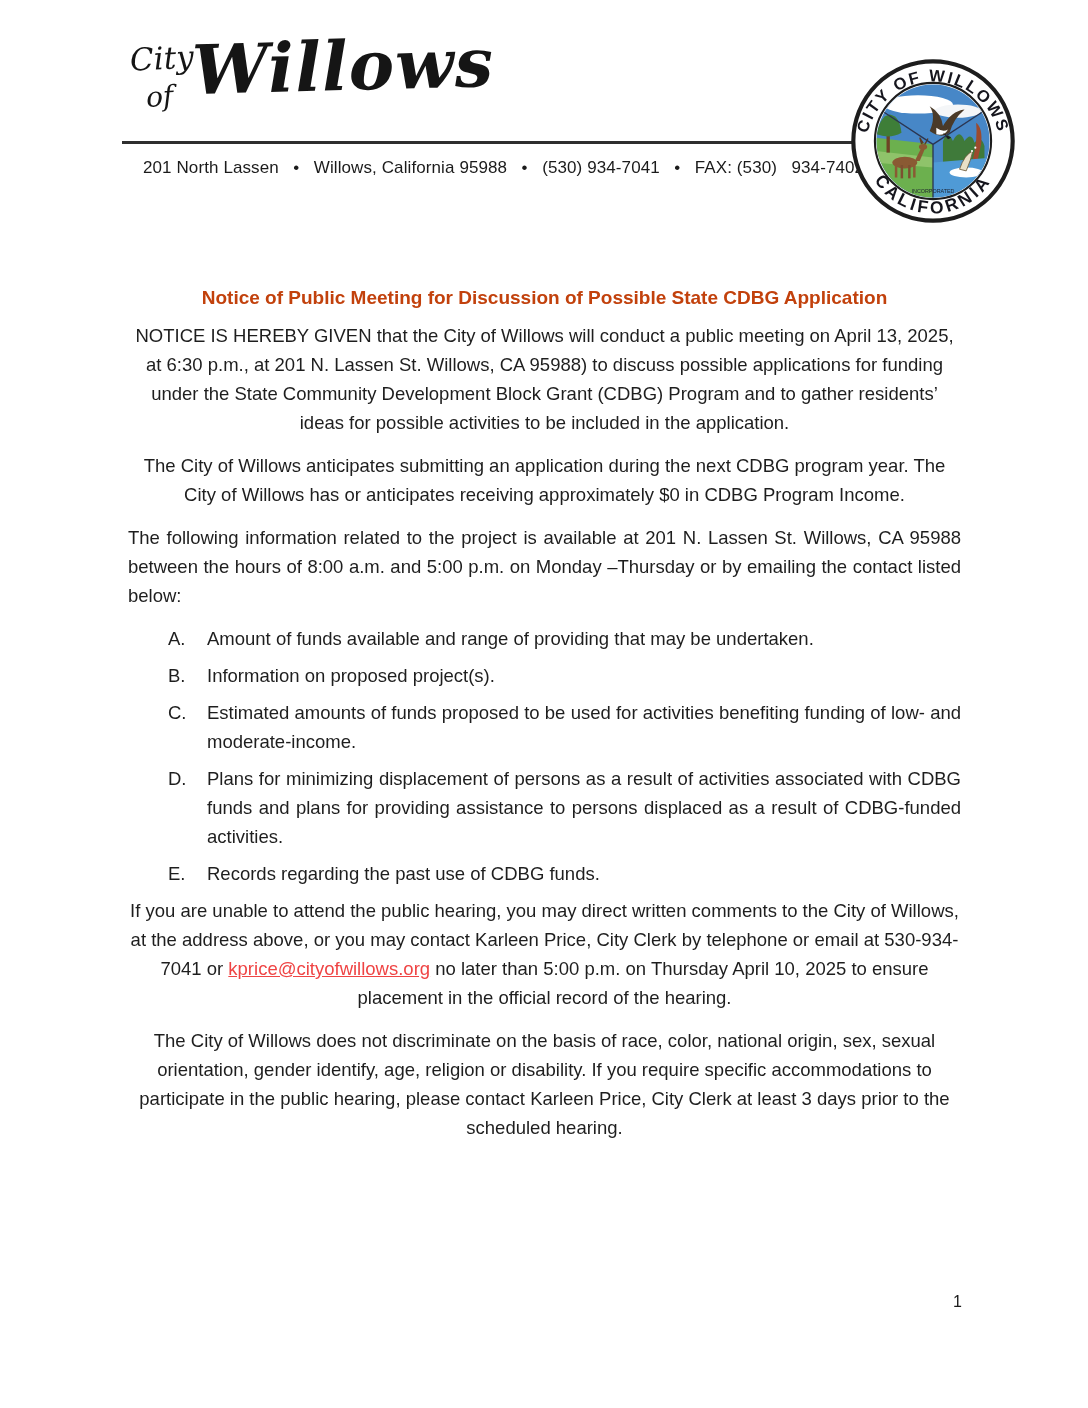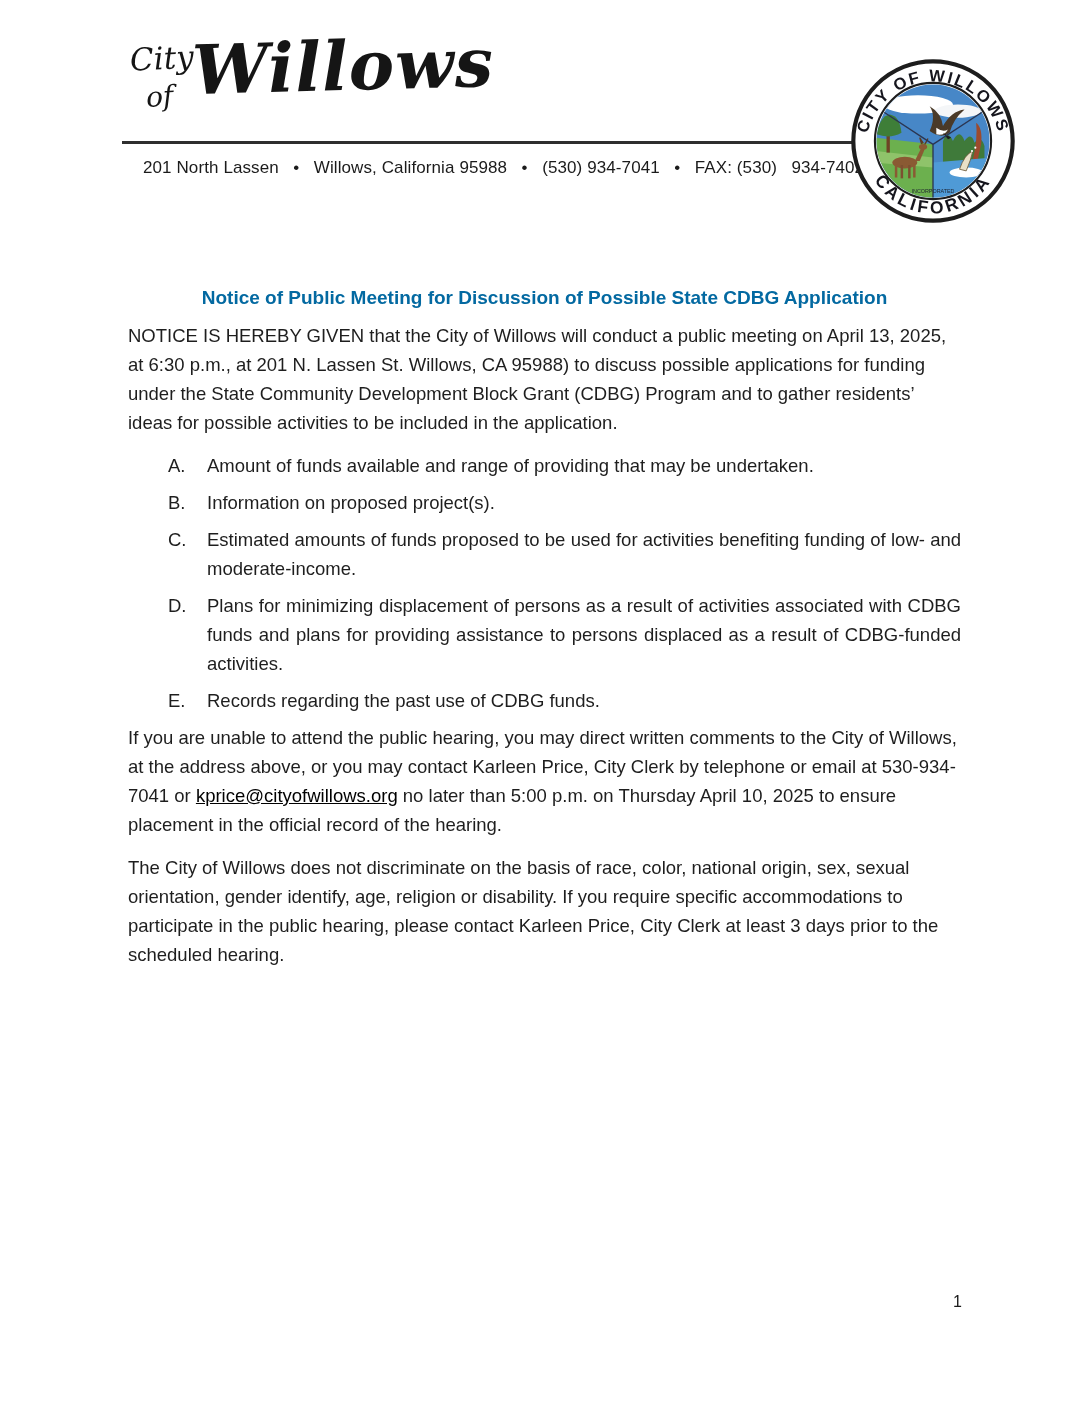--- a/index.html
+++ b/index.html
@@ -60,30 +60,30 @@
     width: 833px;
     font-size: 18.5px;
     line-height: 29px;
     color: #1e1e1e;
   }
   .doc-title {
     text-align: center;
     font-weight: bold;
     font-size: 19px;
     margin-bottom: 9px;
-    color: #0369a1;
-  }
-  .para { margin-bottom: 14px; text-align: left; }
+    color: #c2410c;
+  }
+  .para { margin-bottom: 14px; text-align: center; }
   .para.justify { text-align: justify; }
   .lettered-list { margin: 0 0 5px 0; }
   .list-item { display: flex; margin-bottom: 8px; padding-left: 40px; }
   .list-letter { flex: 0 0 39px; }
   .list-text { flex: 1 1 auto; }
   .list-item.justify .list-text { text-align: justify; }
-  a.email-link { color: #000000; text-decoration: underline; cursor: pointer; }
+  a.email-link { color: #ef4444; text-decoration: underline; cursor: pointer; }
 
   .page-number {
     position: absolute; right: 126px; top: 1293px;
     font-size: 16px; color: #1b1b1b;
   }
 </style>
 </head>
 <body>
 
 <div class="page">
@@ -169,22 +169,24 @@
         </g>
       </svg>
     </div>
   </div>
 
   <div class="content">
     <div class="doc-title">Notice of Public Meeting for Discussion of Possible State CDBG Application</div>
 
     <p class="para">NOTICE IS HEREBY GIVEN that the City of Willows will conduct a public meeting on April 13, 2025, at 6:30 p.m., at 201 N. Lassen St. Willows, CA 95988) to discuss possible applications for funding under the State Community Development Block Grant (CDBG) Program and to gather residents’ ideas for possible activities to be included in the application.</p>
 
-
-
+    <p class="para">The City of Willows anticipates submitting an application during the next CDBG program year. The City of Willows has or anticipates receiving approximately $0 in CDBG Program Income.</p>
+
+
+    <p class="para justify">The following information related to the project is available at 201 N. Lassen St. Willows, CA 95988 between the hours of 8:00 a.m. and 5:00 p.m. on Monday –Thursday or by emailing the contact listed below:</p>
 
     <div class="lettered-list">
       <div class="list-item">
         <span class="list-letter">A.</span>
         <span class="list-text">Amount of funds available and range of providing that may be undertaken.</span>
       </div>
       <div class="list-item">
         <span class="list-letter">B.</span>
         <span class="list-text">Information on proposed project(s).</span>
       </div>

